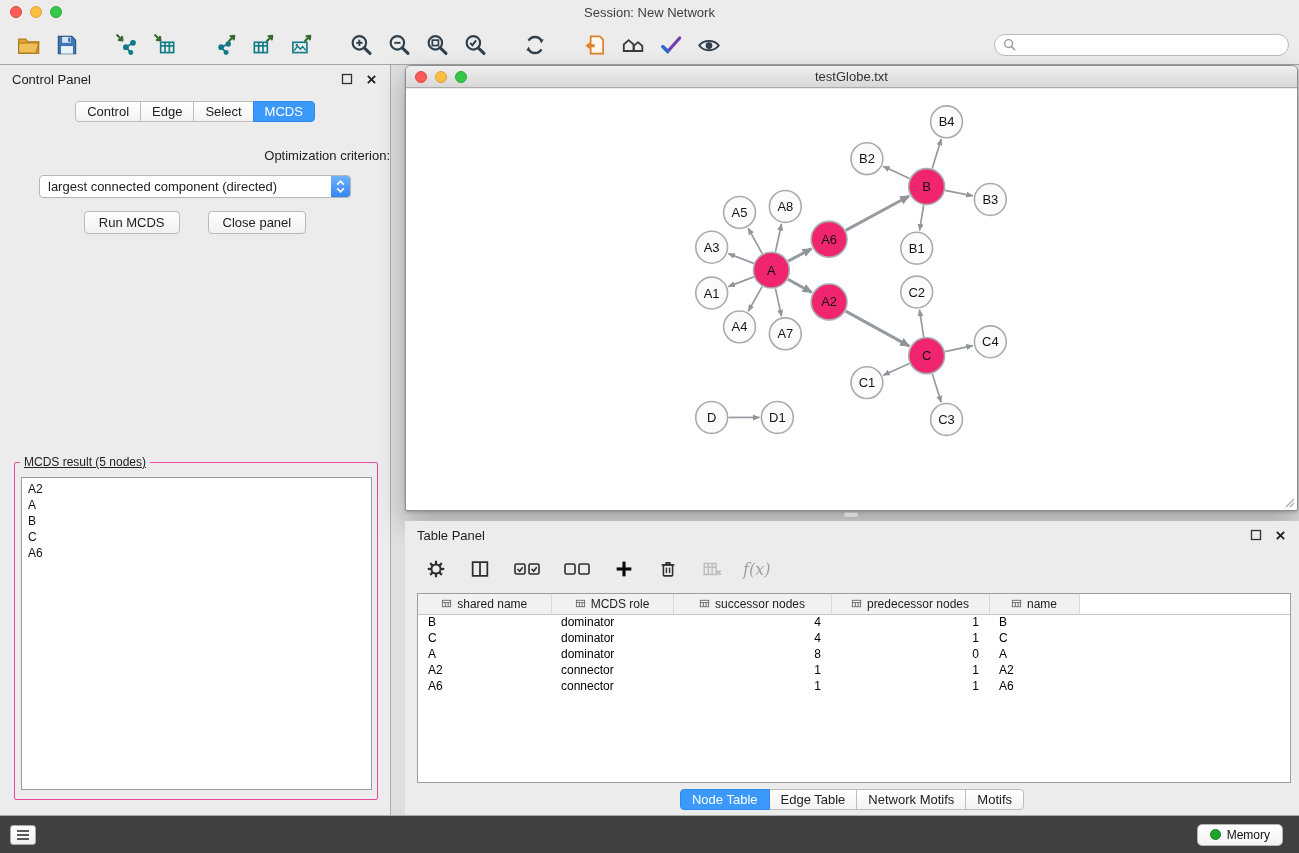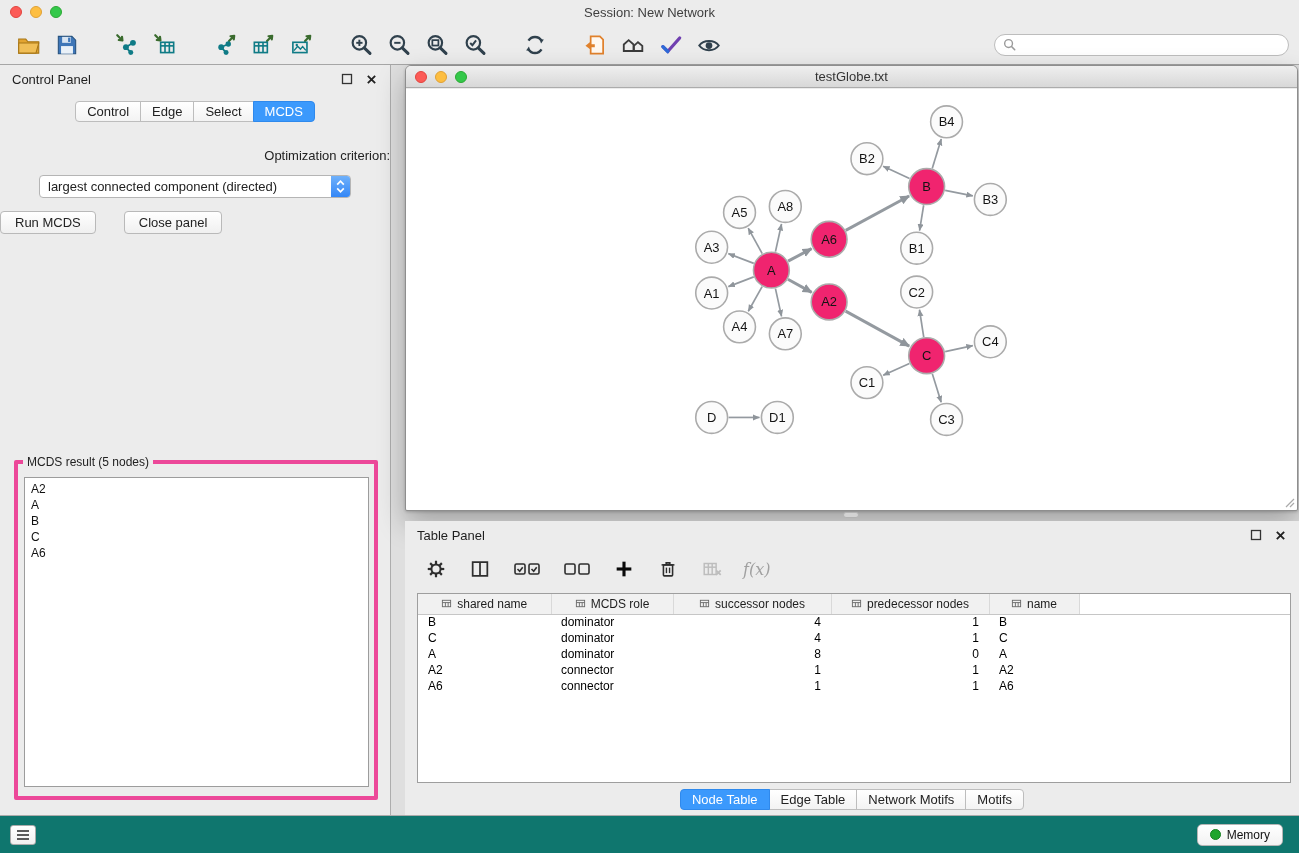--- a/index.html
+++ b/index.html
@@ -43,26 +43,26 @@
     border:1px solid #BDBDBD; margin-left:-1px; font-size:13px; color:#222; cursor:default; }
   .seg:first-child { border-radius:4px 0 0 4px; margin-left:0; }
   .seg:last-child { border-radius:0 4px 4px 0; }
   .seg-sel { background:#3B99FC; border-color:#2F89EC; color:#fff; position:relative; z-index:1; }
   .opt-label { text-align:right; margin-top:26px; font-size:13px; }
   .combo { margin:12px auto 0; width:312px; height:23px; background:#fff; border:1px solid #B5B5B5;
     border-radius:4px; display:flex; align-items:center; cursor:default;justify-content:space-between; }
   .combo-text { padding-left:8px; font-size:13px; flex:1; white-space:nowrap; overflow:hidden; }
   .combo-stepper { width:19px; height:21px; margin:0; border-radius:0 3px 3px 0;
     background:linear-gradient(#6FB1FB,#3487F7); display:flex; align-items:center; justify-content:center; }
-  .btn-row { display:flex; justify-content:flex-start; gap:28px; margin-top:13px; }
+  .btn-row { display:flex; justify-content:center; gap:28px; margin-top:13px; }
   .pushbtn { height:23px; padding:0 14px; background:linear-gradient(#FFFFFF,#F0F0F0);
     border:1px solid #B9B9B9; border-radius:4px; font-size:13px; font-family:"Liberation Sans",sans-serif;
     color:#222; cursor:default; }
   .mcds-fieldset { position:absolute; left:14px; right:12px; top:390px; bottom:15px;
-    border:4px solid #ec4899; border-radius:2px; margin:0; padding:0; }
+    border:1px solid #ec4899; border-radius:2px; margin:0; padding:0;text-decoration:underline; }
   .mcds-fieldset legend { font-size:12px; color:#222; margin-left:5px; padding:0 4px; }
   .mcds-listbox { position:absolute; left:6px; right:5px; top:8px; bottom:9px; background:#fff;
     border:1px solid #9C9C9C; padding:3px 6px; overflow:hidden; }
   .mcds-item { font-size:12px; line-height:16px; color:#111; }
 
   
   .net-window { position:absolute; left:405px; top:65px; width:893px; height:446px;
     border:1px solid #8E8E8E; border-radius:6px 6px 2px 2px; background:#ECECEC;
     box-shadow:0 12px 28px rgba(0,0,0,0.28), 0 1px 3px rgba(0,0,0,0.2); }
   .net-titlebar { position:absolute; top:0; left:0; right:0; height:22px;
@@ -92,21 +92,21 @@
   table.node-table th { height:20px; background:#F1F1F1; border-right:1px solid #D9D9D9;
     border-bottom:1px solid #C6C6C6; font-weight:normal; font-size:12px; color:#1E1E1E; padding:0 4px; }
   table.node-table th .thc { display:flex; align-items:center; justify-content:center; gap:5px;text-align:right; }
   table.node-table th.filler { background:#fff; border-right:none; }
   .hicon { width:11px; height:11px; flex:0 0 auto; }
   table.node-table td { font-size:12px; height:16px; padding:0 10px; white-space:nowrap; color:#000; }
   td.num { text-align:right; padding-right:16px; }
   .tp-tabs { position:absolute; bottom:5px; left:0; right:0; display:flex; justify-content:center; }
 
   
-  .statusbar { position:absolute; bottom:0; left:0; right:0; height:38px; background:#0f766e;
+  .statusbar { position:absolute; bottom:0; left:0; right:0; height:38px; background:#404040;
     border-top:1px solid #ABABAB; display:flex; align-items:center; padding:0 10px; }
   .status-left-btn { width:26px; height:20px; background:linear-gradient(#FFFFFF,#F0F0F0);
     border:1px solid #ABABAB; border-radius:3px; display:flex; align-items:center; justify-content:center; }
   .memory-btn { margin-left:auto; margin-right:6px; height:22px; padding:0 12px;
     background:linear-gradient(#FFFFFF,#F2F2F2); border:1px solid #B5B5B5; border-radius:5px;
     display:flex; align-items:center; gap:6px; font-size:12px; color:#111; cursor:default; }
   .green-dot { width:11px; height:11px; border-radius:50%; background:#1FA52C; border:1px solid #15801F; }
 </style>
 </head>
 <body>

